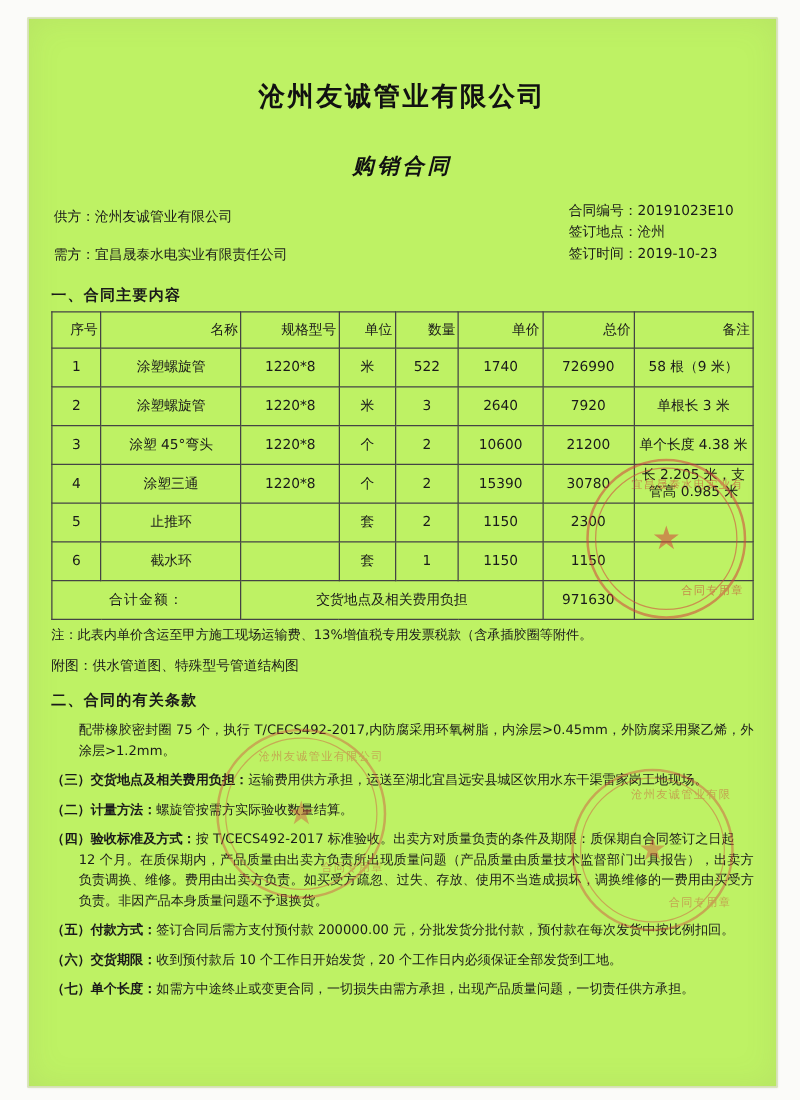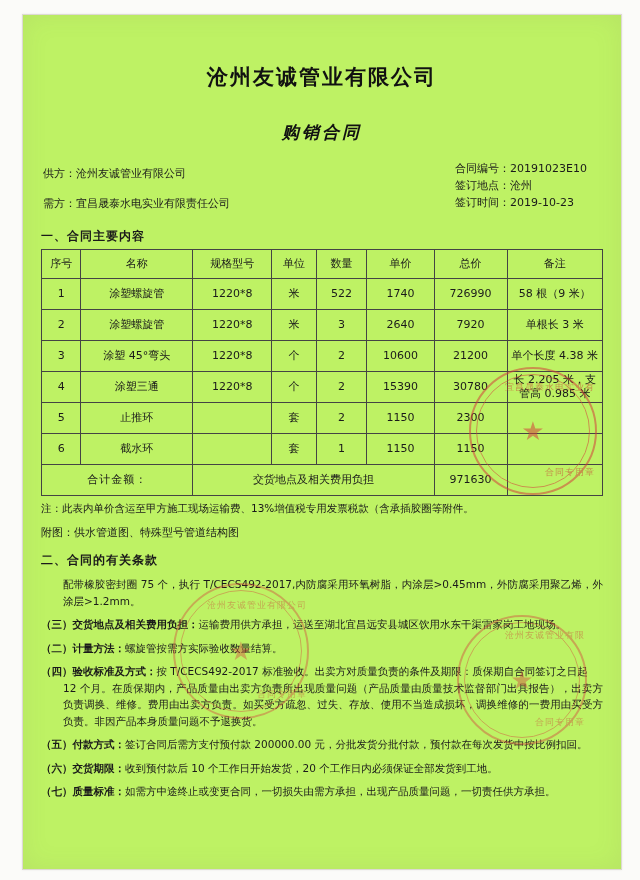--- a/index.html
+++ b/index.html
@@ -79,20 +79,21 @@
     text-align:center;
     height:28px;
     padding:1px 2px;
     font-weight:normal;
     line-height:14px;
     overflow:hidden;
   }
   table.main th{
     font-weight:normal;
     height:26px;
+    text-align:right;
   }
   .col-no{width:7%;}
   .col-name{width:20%;}
   .col-spec{width:14%;}
   .col-unit{width:8%;}
   .col-qty{width:9%;}
   .col-price{width:12%;}
   .col-total{width:13%;}
   .col-note{width:17%;}
   .sum-label{letter-spacing:1px;}
@@ -328,21 +329,21 @@
       <span class="ind"><b>（四）验收标准及方式：</b><span>按 T/CECS492-2017 标准验收。出卖方对质量负责的条件及期限：质保期自合同签订之日起</span></span>
       <span class="cont">12 个月。在质保期内，产品质量由出卖方负责所出现质量问题（产品质量由质量技术监督部门出具报告），出卖方负责调换、维修。费用由出卖方负责。如买受方疏忽、过失、存放、使用不当造成损坏，调换维修的一费用由买受方负责。非因产品本身质量问题不予退换货。</span>
     </div>
     <div class="clause">
       <span class="ind"><b>（五）付款方式：</b><span>签订合同后需方支付预付款 200000.00 元，分批发货分批付款，预付款在每次发货中按比例扣回。</span></span>
     </div>
     <div class="clause">
       <span class="ind"><b>（六）交货期限：</b><span>收到预付款后 10 个工作日开始发货，20 个工作日内必须保证全部发货到工地。</span></span>
     </div>
     <div class="clause">
-      <span class="ind"><b>（七）质量标准：</b><span>如需方中途终止或变更合同，一切损失由需方承担，出现产品质量问题，一切责任供方承担。</span></span>
+      <span class="ind"><b>（七）单个长度：</b><span>如需方中途终止或变更合同，一切损失由需方承担，出现产品质量问题，一切责任供方承担。</span></span>
     </div>
 
   </div>
 
   <div class="stamp" id="stamp-red-1">
     <div class="ring"></div>
     <div class="txt top">宜昌晟泰水电实业有</div>
     <div class="star">★</div>
     <div class="txt bot">合同专用章</div>
   </div>

